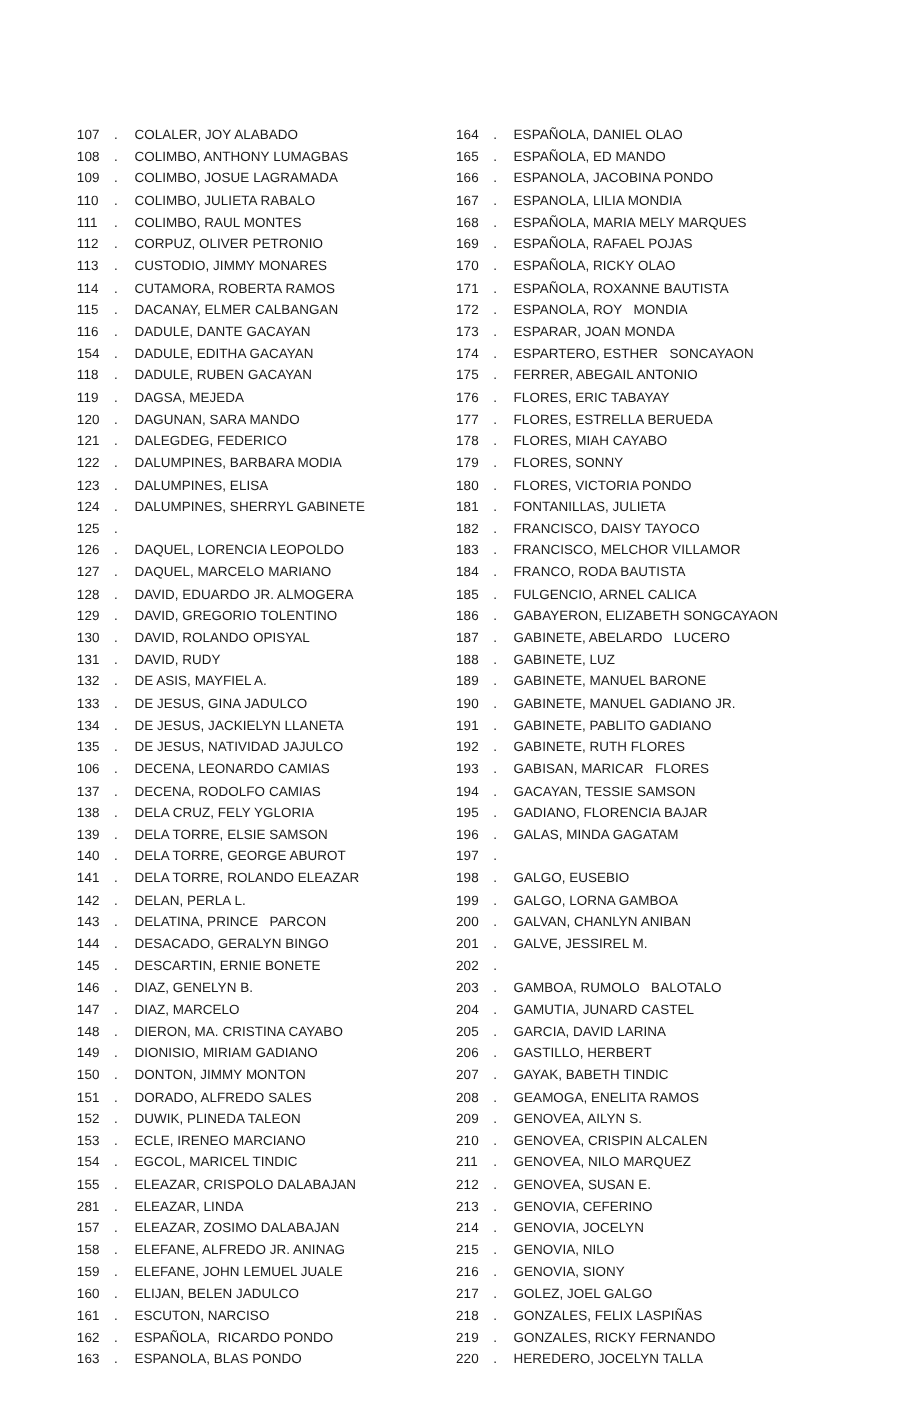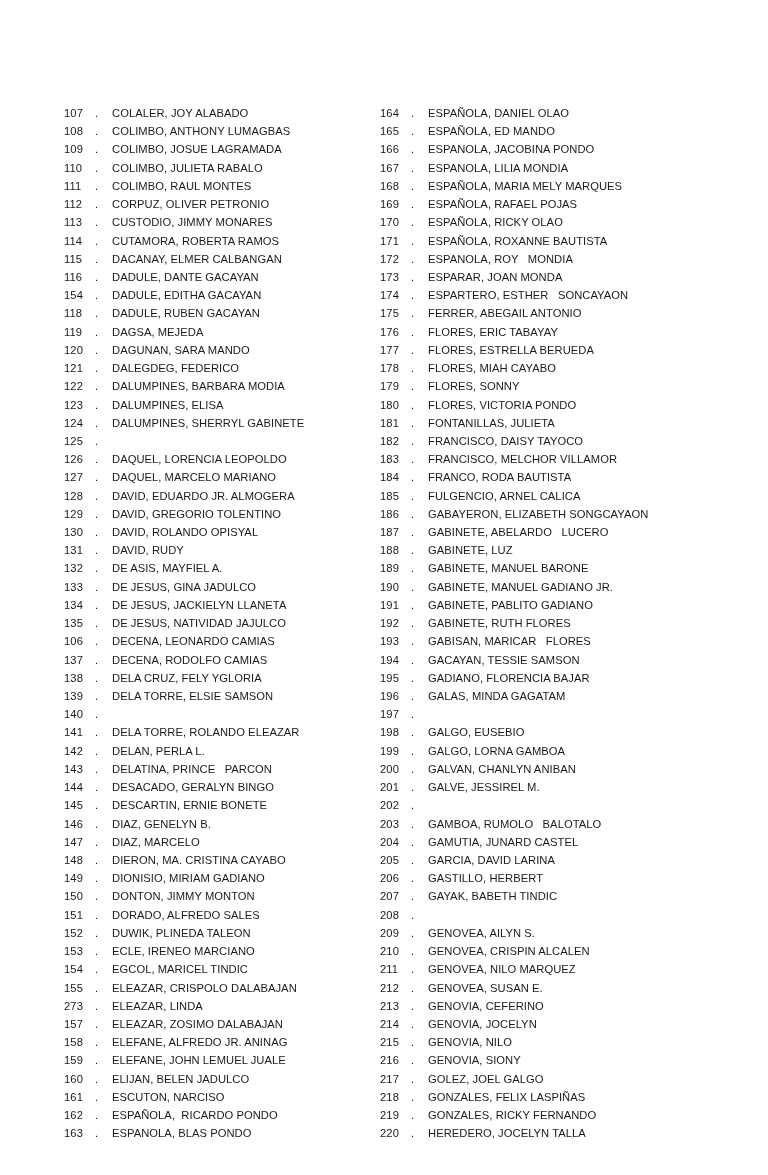--- a/index.html
+++ b/index.html
@@ -102,37 +102,37 @@
         <div class="entry-row"><span class="entry-number">130</span><span class="entry-dot">.</span><span class="entry-name">DAVID, ROLANDO OPISYAL</span></div>
         <div class="entry-row"><span class="entry-number">131</span><span class="entry-dot">.</span><span class="entry-name">DAVID, RUDY</span></div>
         <div class="entry-row"><span class="entry-number">132</span><span class="entry-dot">.</span><span class="entry-name">DE ASIS, MAYFIEL A.</span></div>
         <div class="entry-row"><span class="entry-number">133</span><span class="entry-dot">.</span><span class="entry-name">DE JESUS, GINA JADULCO</span></div>
         <div class="entry-row"><span class="entry-number">134</span><span class="entry-dot">.</span><span class="entry-name">DE JESUS, JACKIELYN LLANETA</span></div>
         <div class="entry-row"><span class="entry-number">135</span><span class="entry-dot">.</span><span class="entry-name">DE JESUS, NATIVIDAD JAJULCO</span></div>
         <div class="entry-row"><span class="entry-number">106</span><span class="entry-dot">.</span><span class="entry-name">DECENA, LEONARDO CAMIAS</span></div>
         <div class="entry-row"><span class="entry-number">137</span><span class="entry-dot">.</span><span class="entry-name">DECENA, RODOLFO CAMIAS</span></div>
         <div class="entry-row"><span class="entry-number">138</span><span class="entry-dot">.</span><span class="entry-name">DELA CRUZ, FELY YGLORIA</span></div>
         <div class="entry-row"><span class="entry-number">139</span><span class="entry-dot">.</span><span class="entry-name">DELA TORRE, ELSIE SAMSON</span></div>
-        <div class="entry-row"><span class="entry-number">140</span><span class="entry-dot">.</span></div>
+        <div class="entry-row"><span class="entry-number">140</span><span class="entry-dot">.</span><span class="entry-name">DELA TORRE, GEORGE ABUROT</span></div>
         <div class="entry-row"><span class="entry-number">141</span><span class="entry-dot">.</span><span class="entry-name">DELA TORRE, ROLANDO ELEAZAR</span></div>
         <div class="entry-row"><span class="entry-number">142</span><span class="entry-dot">.</span><span class="entry-name">DELAN, PERLA L.</span></div>
         <div class="entry-row"><span class="entry-number">143</span><span class="entry-dot">.</span><span class="entry-name">DELATINA, PRINCE   PARCON</span></div>
         <div class="entry-row"><span class="entry-number">144</span><span class="entry-dot">.</span><span class="entry-name">DESACADO, GERALYN BINGO</span></div>
         <div class="entry-row"><span class="entry-number">145</span><span class="entry-dot">.</span><span class="entry-name">DESCARTIN, ERNIE BONETE</span></div>
         <div class="entry-row"><span class="entry-number">146</span><span class="entry-dot">.</span><span class="entry-name">DIAZ, GENELYN B.</span></div>
         <div class="entry-row"><span class="entry-number">147</span><span class="entry-dot">.</span><span class="entry-name">DIAZ, MARCELO</span></div>
         <div class="entry-row"><span class="entry-number">148</span><span class="entry-dot">.</span><span class="entry-name">DIERON, MA. CRISTINA CAYABO</span></div>
         <div class="entry-row"><span class="entry-number">149</span><span class="entry-dot">.</span><span class="entry-name">DIONISIO, MIRIAM GADIANO</span></div>
         <div class="entry-row"><span class="entry-number">150</span><span class="entry-dot">.</span><span class="entry-name">DONTON, JIMMY MONTON</span></div>
         <div class="entry-row"><span class="entry-number">151</span><span class="entry-dot">.</span><span class="entry-name">DORADO, ALFREDO SALES</span></div>
         <div class="entry-row"><span class="entry-number">152</span><span class="entry-dot">.</span><span class="entry-name">DUWIK, PLINEDA TALEON</span></div>
         <div class="entry-row"><span class="entry-number">153</span><span class="entry-dot">.</span><span class="entry-name">ECLE, IRENEO MARCIANO</span></div>
         <div class="entry-row"><span class="entry-number">154</span><span class="entry-dot">.</span><span class="entry-name">EGCOL, MARICEL TINDIC</span></div>
         <div class="entry-row"><span class="entry-number">155</span><span class="entry-dot">.</span><span class="entry-name">ELEAZAR, CRISPOLO DALABAJAN</span></div>
-        <div class="entry-row"><span class="entry-number">273</span><span class="entry-dot">.</span><span class="entry-name">ELEAZAR, LINDA</span></div>
+        <div class="entry-row"><span class="entry-number">281</span><span class="entry-dot">.</span><span class="entry-name">ELEAZAR, LINDA</span></div>
         <div class="entry-row"><span class="entry-number">157</span><span class="entry-dot">.</span><span class="entry-name">ELEAZAR, ZOSIMO DALABAJAN</span></div>
         <div class="entry-row"><span class="entry-number">158</span><span class="entry-dot">.</span><span class="entry-name">ELEFANE, ALFREDO JR. ANINAG</span></div>
         <div class="entry-row"><span class="entry-number">159</span><span class="entry-dot">.</span><span class="entry-name">ELEFANE, JOHN LEMUEL JUALE</span></div>
         <div class="entry-row"><span class="entry-number">160</span><span class="entry-dot">.</span><span class="entry-name">ELIJAN, BELEN JADULCO</span></div>
         <div class="entry-row"><span class="entry-number">161</span><span class="entry-dot">.</span><span class="entry-name">ESCUTON, NARCISO</span></div>
         <div class="entry-row"><span class="entry-number">162</span><span class="entry-dot">.</span><span class="entry-name">ESPAÑOLA,  RICARDO PONDO</span></div>
         <div class="entry-row"><span class="entry-number">163</span><span class="entry-dot">.</span><span class="entry-name">ESPANOLA, BLAS PONDO</span></div>
       </div>
     <div class="list-column right">
         <div class="entry-row"><span class="entry-number">164</span><span class="entry-dot">.</span><span class="entry-name">ESPAÑOLA, DANIEL OLAO</span></div>
@@ -172,21 +172,21 @@
         <div class="entry-row"><span class="entry-number">198</span><span class="entry-dot">.</span><span class="entry-name">GALGO, EUSEBIO</span></div>
         <div class="entry-row"><span class="entry-number">199</span><span class="entry-dot">.</span><span class="entry-name">GALGO, LORNA GAMBOA</span></div>
         <div class="entry-row"><span class="entry-number">200</span><span class="entry-dot">.</span><span class="entry-name">GALVAN, CHANLYN ANIBAN</span></div>
         <div class="entry-row"><span class="entry-number">201</span><span class="entry-dot">.</span><span class="entry-name">GALVE, JESSIREL M.</span></div>
         <div class="entry-row"><span class="entry-number">202</span><span class="entry-dot">.</span></div>
         <div class="entry-row"><span class="entry-number">203</span><span class="entry-dot">.</span><span class="entry-name">GAMBOA, RUMOLO   BALOTALO</span></div>
         <div class="entry-row"><span class="entry-number">204</span><span class="entry-dot">.</span><span class="entry-name">GAMUTIA, JUNARD CASTEL</span></div>
         <div class="entry-row"><span class="entry-number">205</span><span class="entry-dot">.</span><span class="entry-name">GARCIA, DAVID LARINA</span></div>
         <div class="entry-row"><span class="entry-number">206</span><span class="entry-dot">.</span><span class="entry-name">GASTILLO, HERBERT</span></div>
         <div class="entry-row"><span class="entry-number">207</span><span class="entry-dot">.</span><span class="entry-name">GAYAK, BABETH TINDIC</span></div>
-        <div class="entry-row"><span class="entry-number">208</span><span class="entry-dot">.</span></div>
+        <div class="entry-row"><span class="entry-number">208</span><span class="entry-dot">.</span><span class="entry-name">GEAMOGA, ENELITA RAMOS</span></div>
         <div class="entry-row"><span class="entry-number">209</span><span class="entry-dot">.</span><span class="entry-name">GENOVEA, AILYN S.</span></div>
         <div class="entry-row"><span class="entry-number">210</span><span class="entry-dot">.</span><span class="entry-name">GENOVEA, CRISPIN ALCALEN</span></div>
         <div class="entry-row"><span class="entry-number">211</span><span class="entry-dot">.</span><span class="entry-name">GENOVEA, NILO MARQUEZ</span></div>
         <div class="entry-row"><span class="entry-number">212</span><span class="entry-dot">.</span><span class="entry-name">GENOVEA, SUSAN E.</span></div>
         <div class="entry-row"><span class="entry-number">213</span><span class="entry-dot">.</span><span class="entry-name">GENOVIA, CEFERINO</span></div>
         <div class="entry-row"><span class="entry-number">214</span><span class="entry-dot">.</span><span class="entry-name">GENOVIA, JOCELYN</span></div>
         <div class="entry-row"><span class="entry-number">215</span><span class="entry-dot">.</span><span class="entry-name">GENOVIA, NILO</span></div>
         <div class="entry-row"><span class="entry-number">216</span><span class="entry-dot">.</span><span class="entry-name">GENOVIA, SIONY</span></div>
         <div class="entry-row"><span class="entry-number">217</span><span class="entry-dot">.</span><span class="entry-name">GOLEZ, JOEL GALGO</span></div>
         <div class="entry-row"><span class="entry-number">218</span><span class="entry-dot">.</span><span class="entry-name">GONZALES, FELIX LASPIÑAS</span></div>

